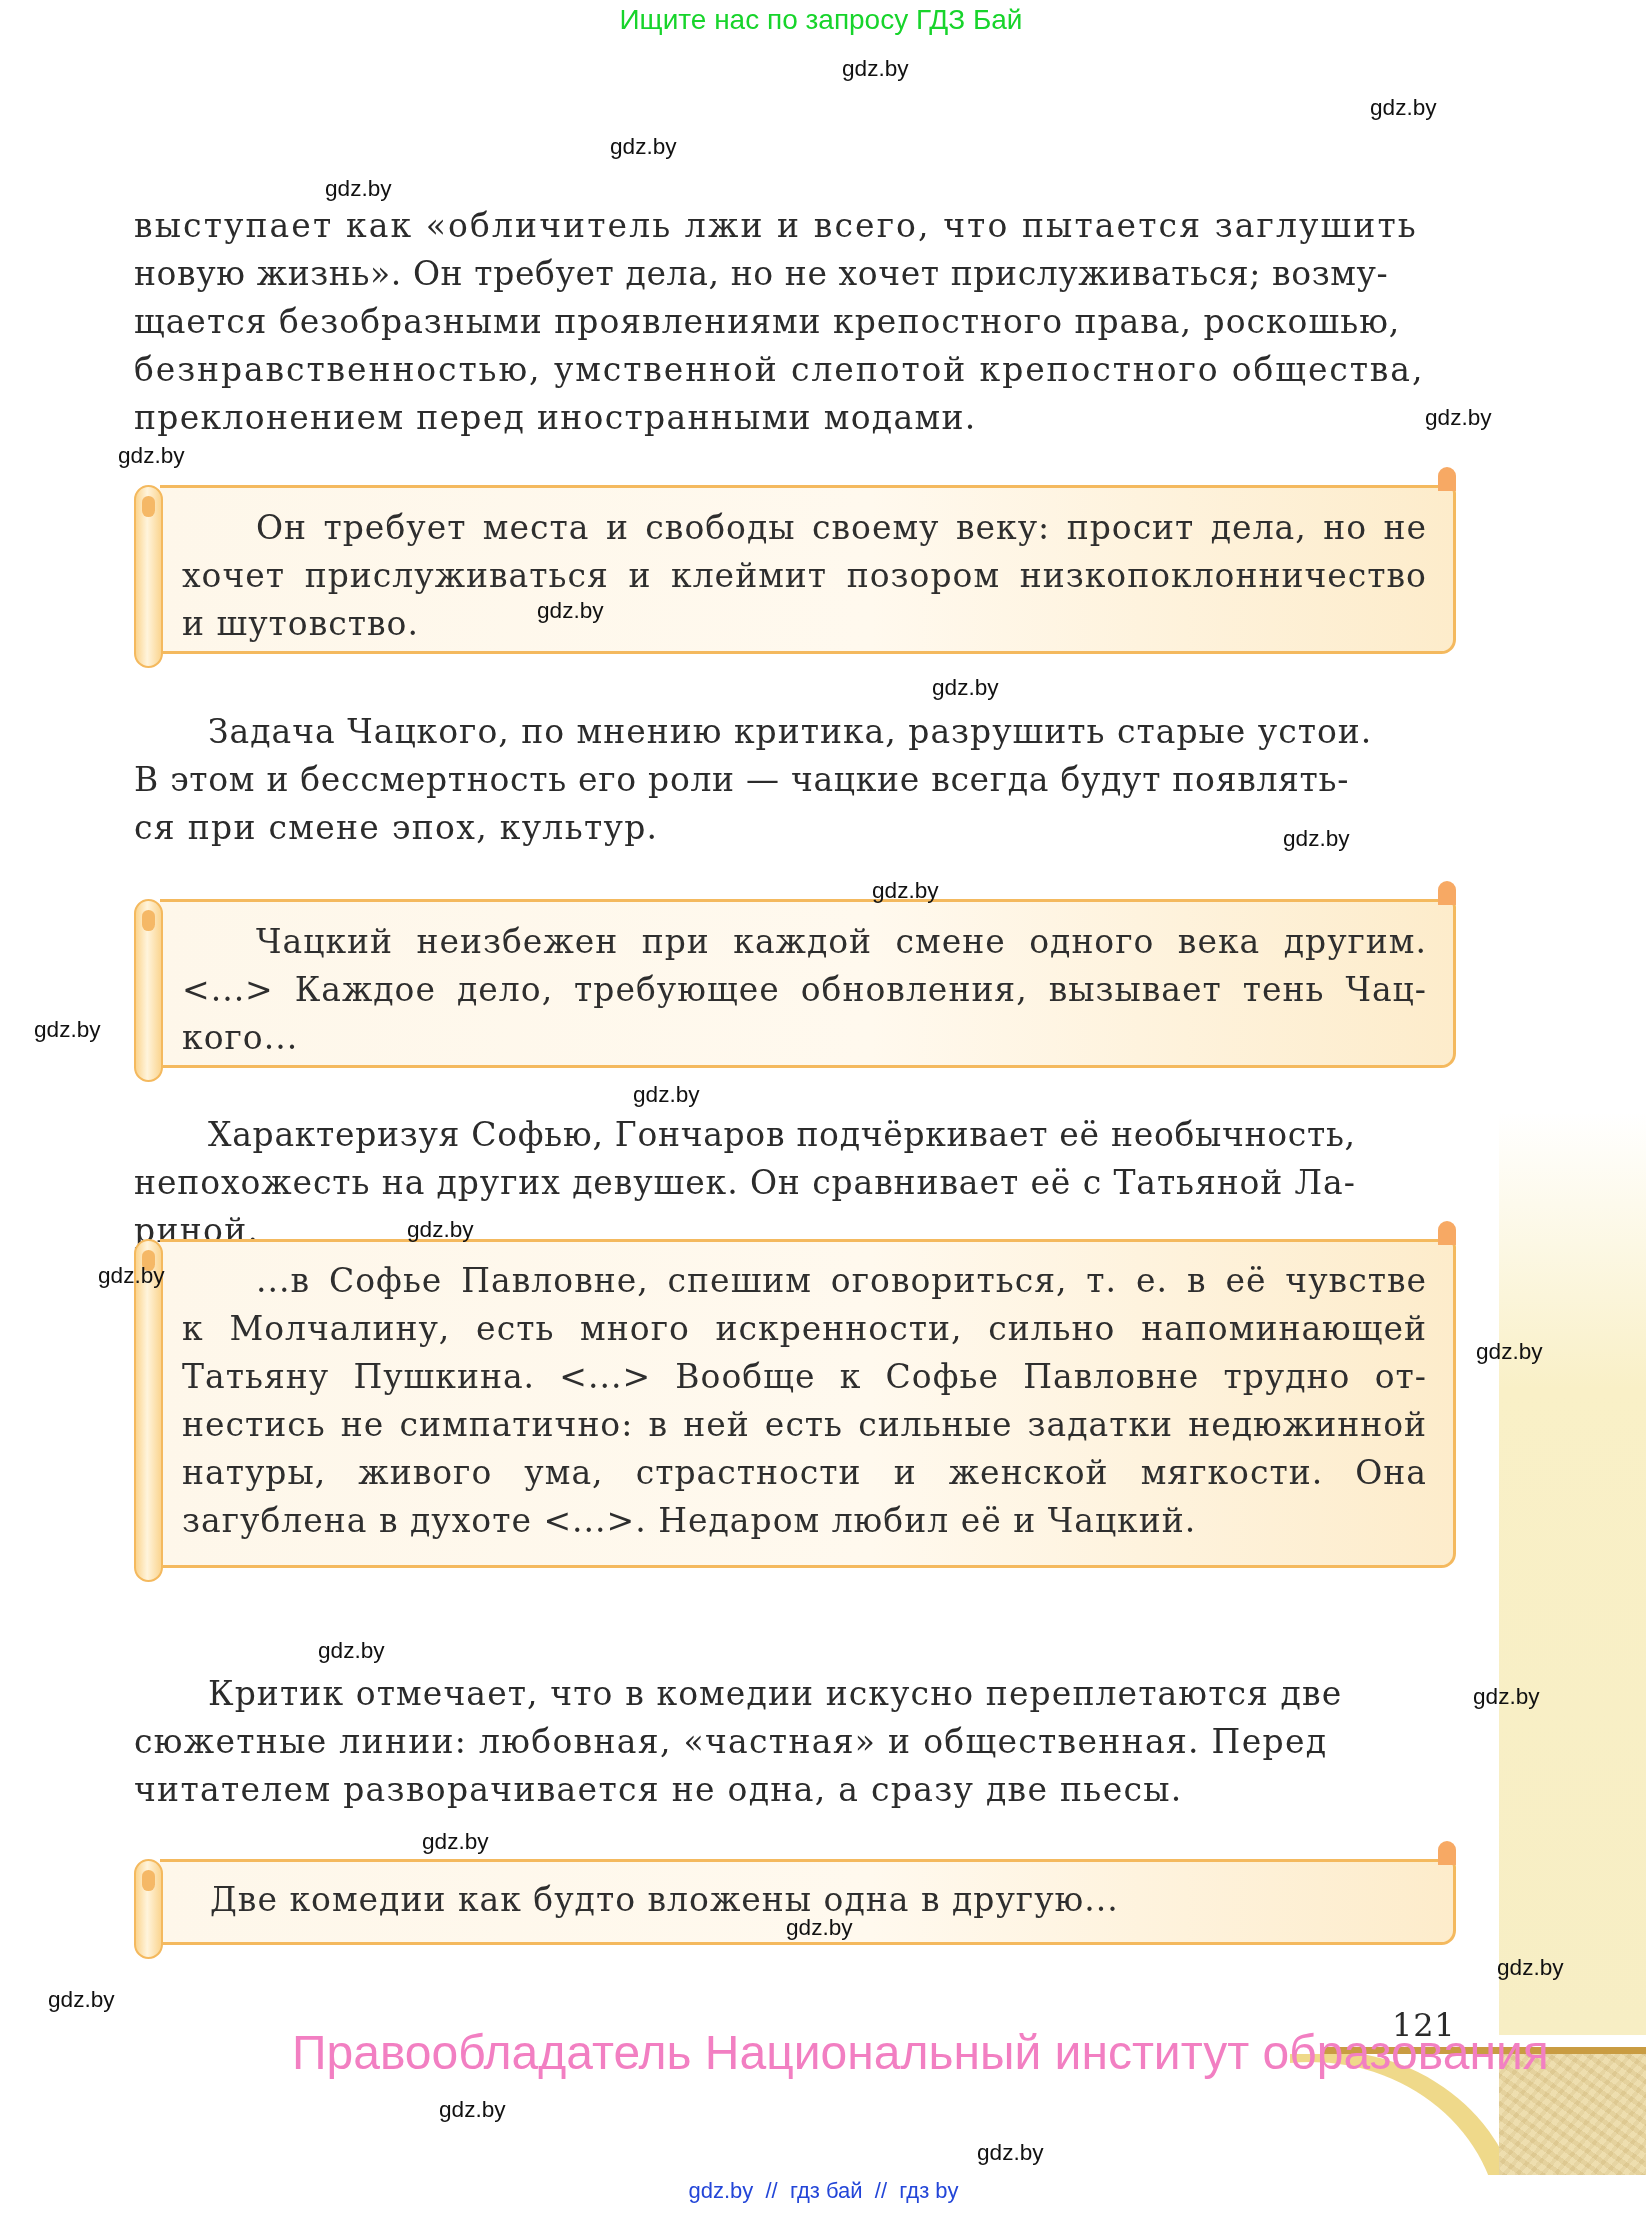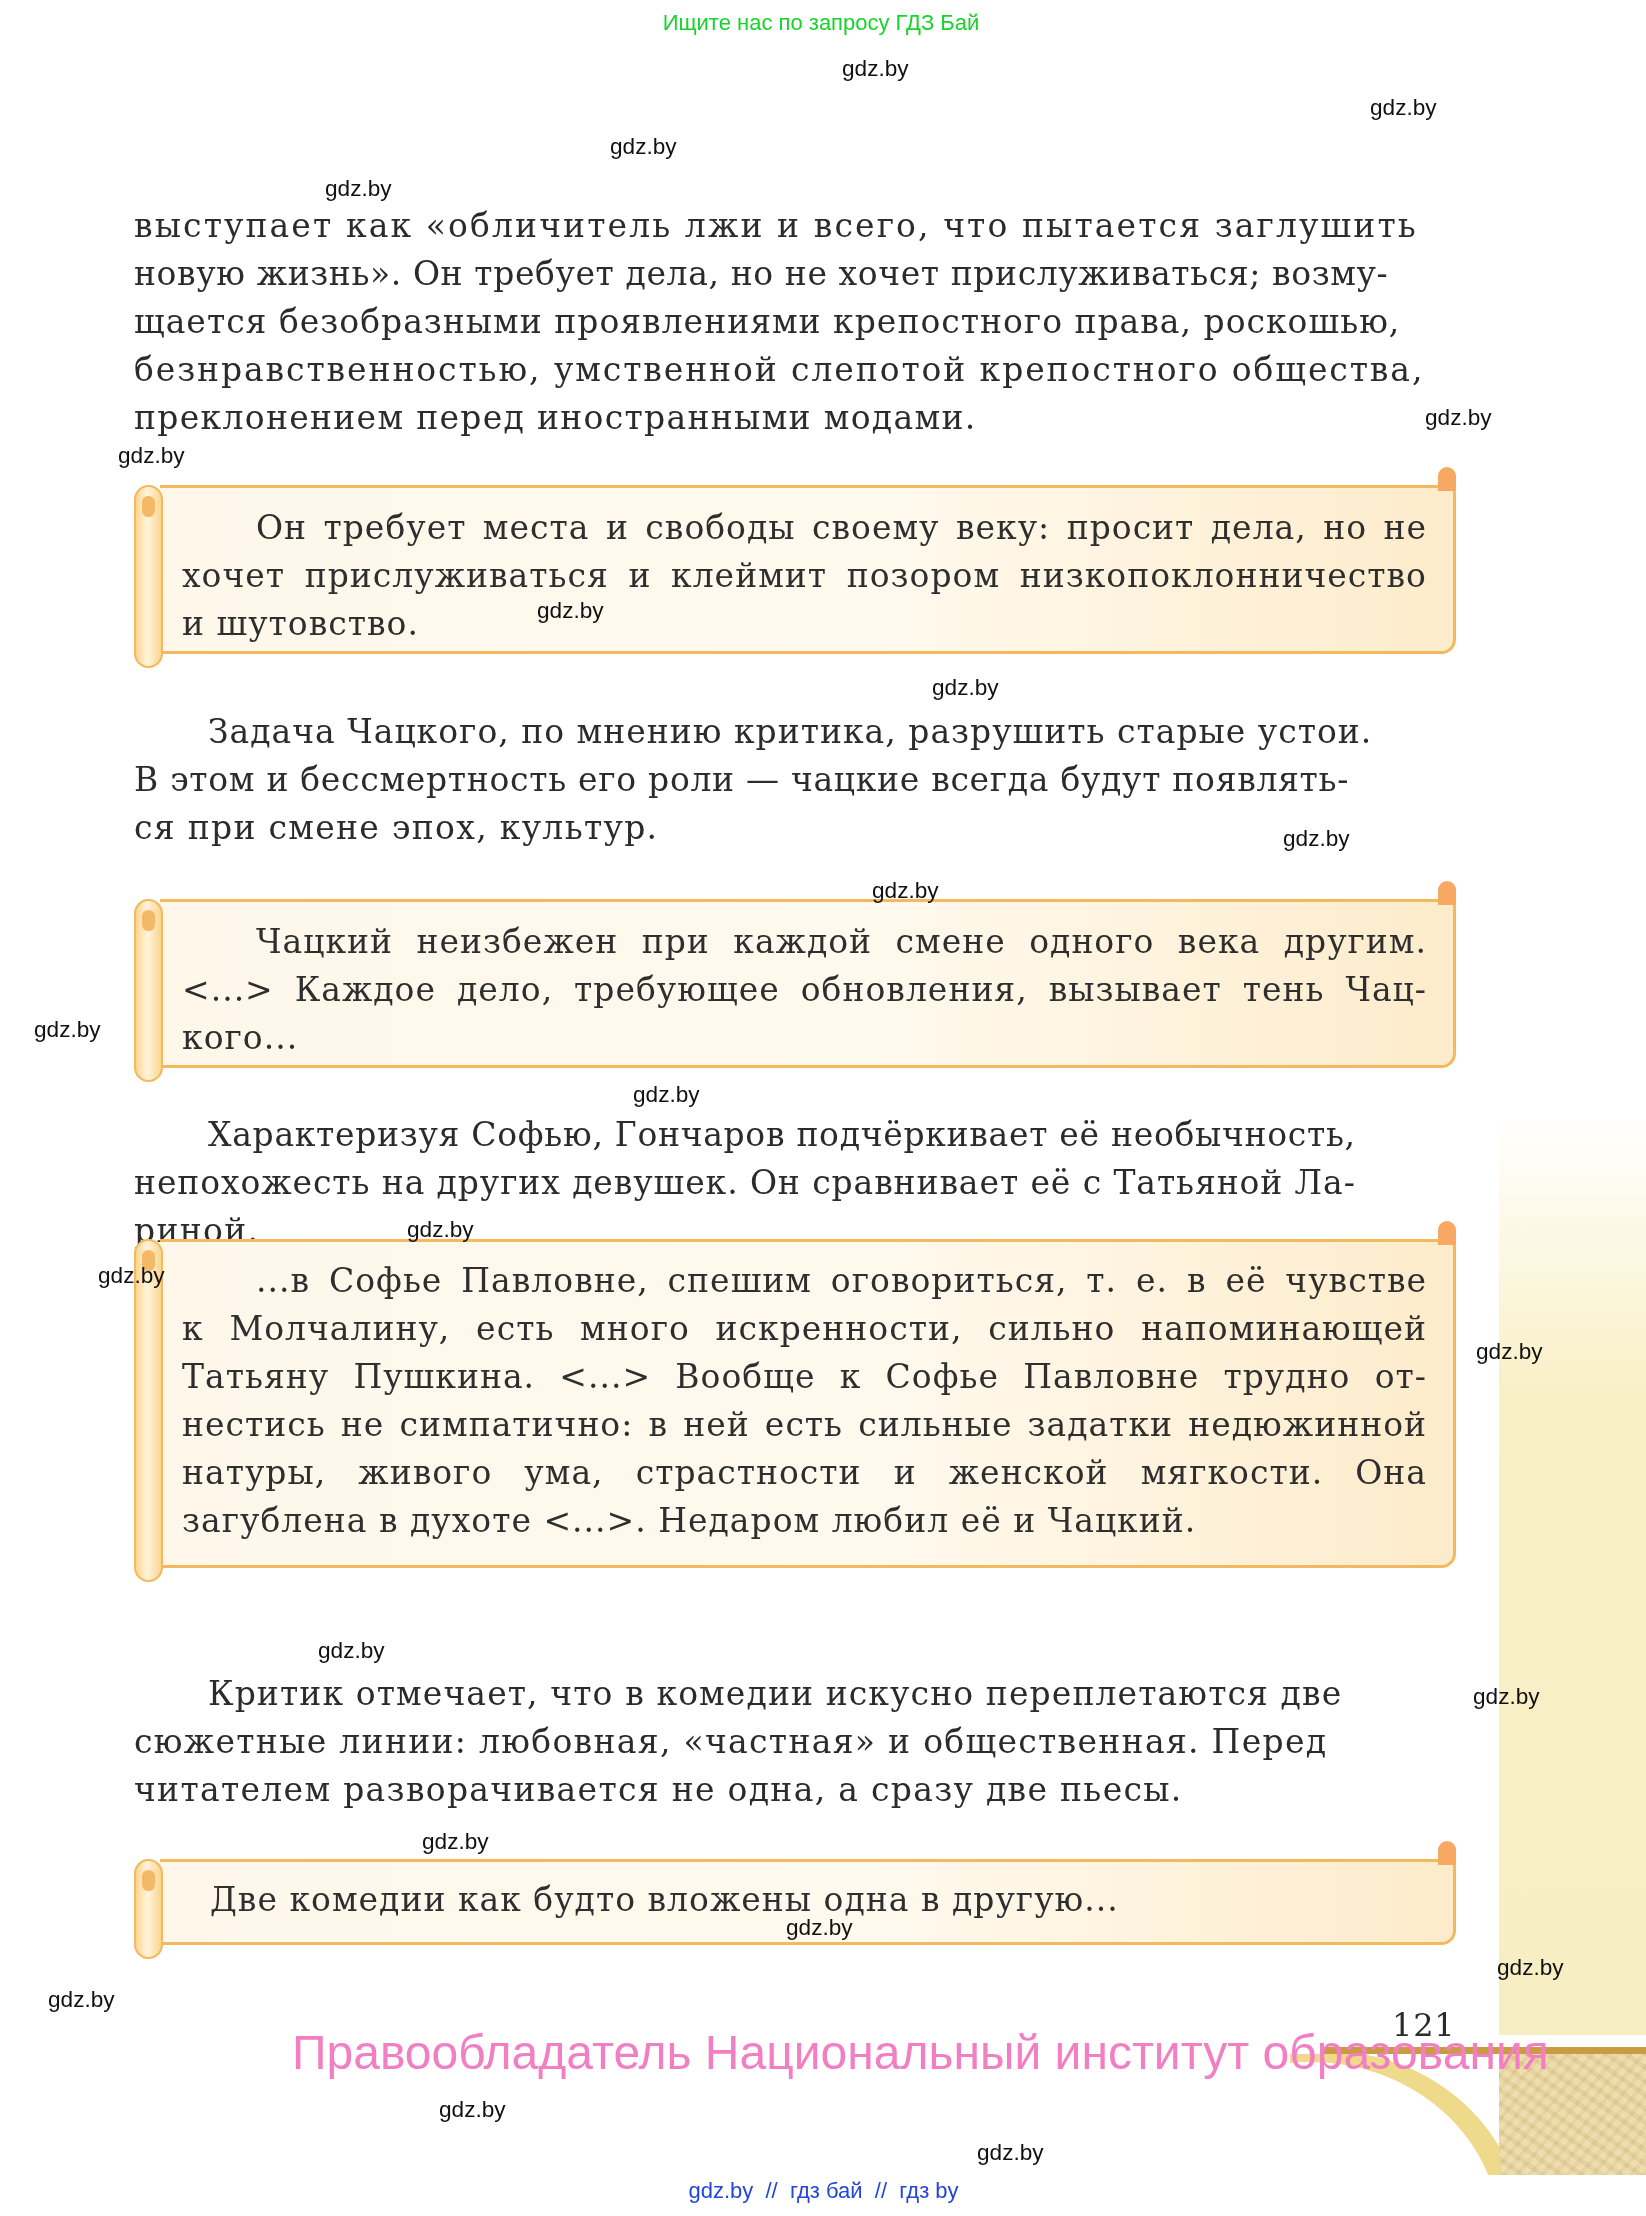--- a/index.html
+++ b/index.html
@@ -32,22 +32,22 @@
     content: ""; position: absolute; left: 210px; top: 0; width: 8px; height: 121px; background: #f1de93;
   }
   .footer-curve::after {
     content: ""; position: absolute; left: -169px; top: 8px; width: 379px; height: 347px;
     border-radius: 50%;
     background: #ffffff;
     box-shadow: 14.5px -3.2px 0 8px #efd98a;
   }
 
   .top-banner {
-    position: absolute; left: 0; width: 1642px; top: 10px; text-align: center;
-    font-family: "Liberation Sans", sans-serif; font-size: 22px; color: #17d42b;
+    position: absolute; left: 0; width: 1642px; top: 4px; text-align: center;
+    font-family: "Liberation Sans", sans-serif; font-size: 28px; color: #17d42b;
   }
   .wm {
     position: absolute; font-family: "Liberation Sans", sans-serif; font-size: 22.6px; color: #111;
     white-space: nowrap;
   }
   .para {
     position: absolute; left: 134px; width: 1322px;
     font-size: 33px; line-height: 48px; letter-spacing: 1.3px;
     text-align: justify; margin: 0;
   }

